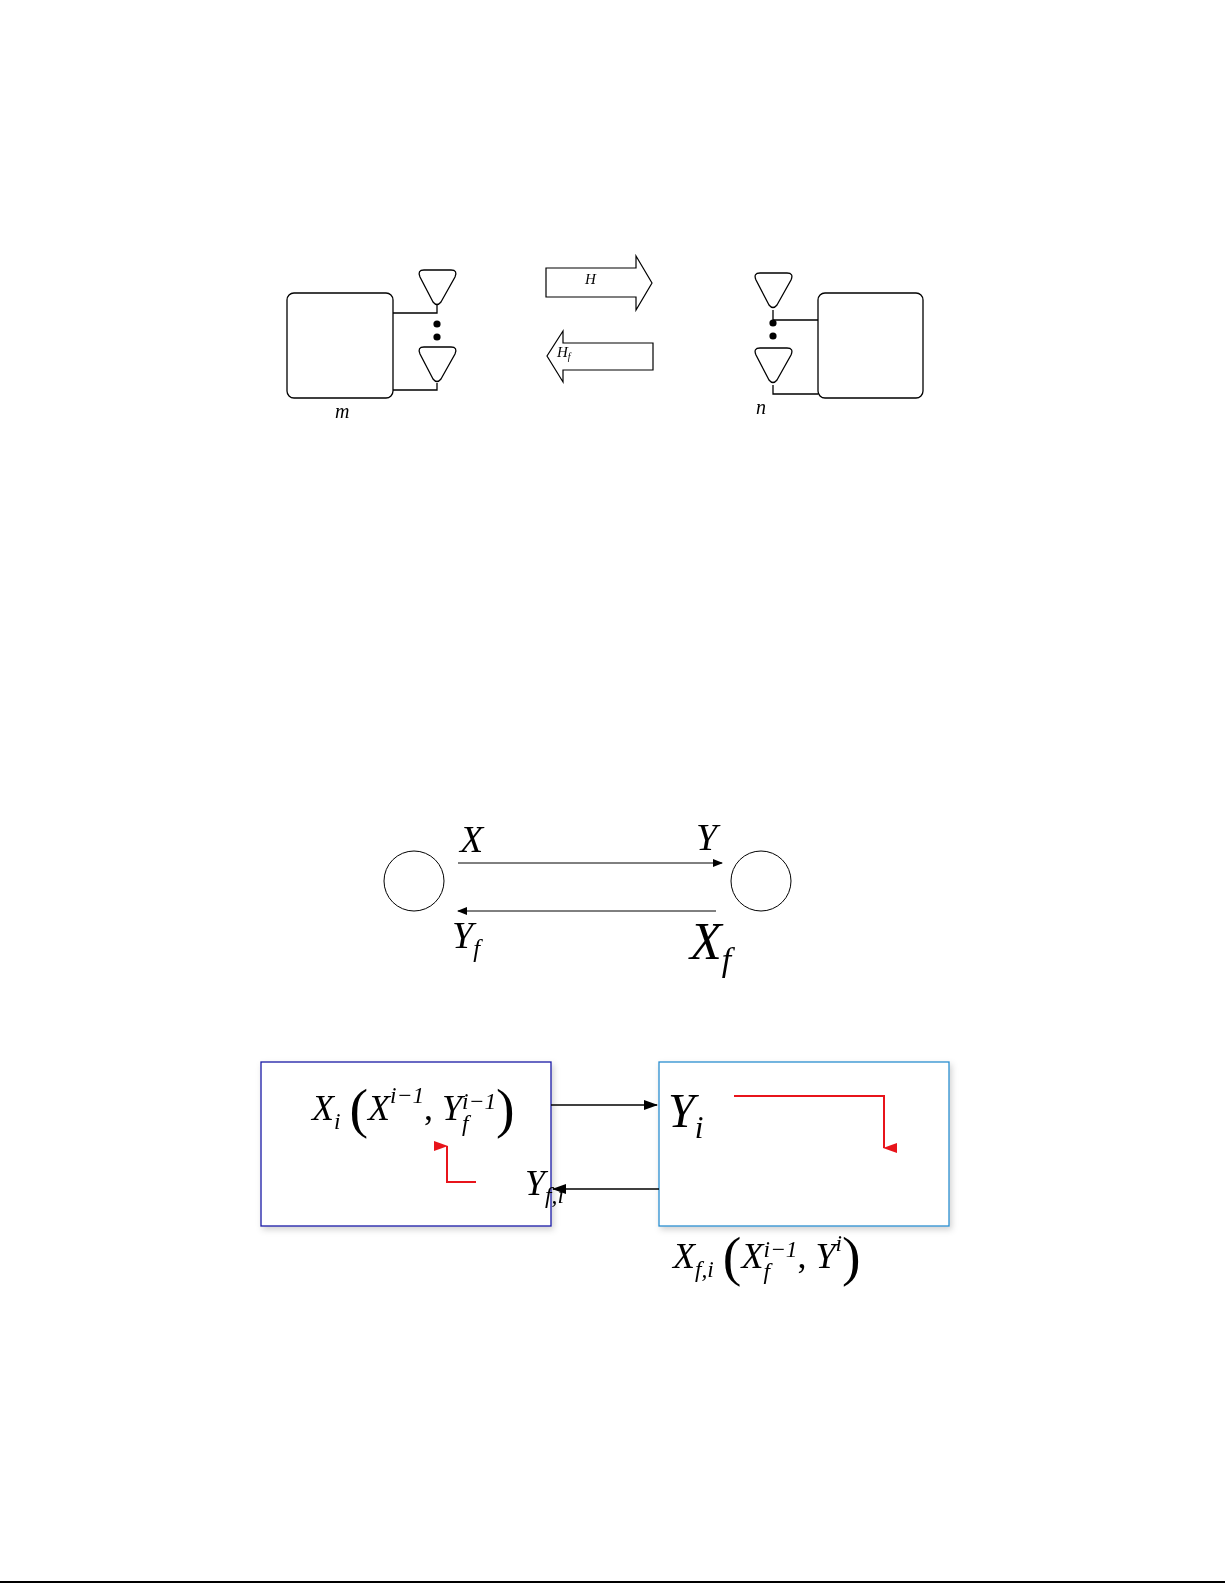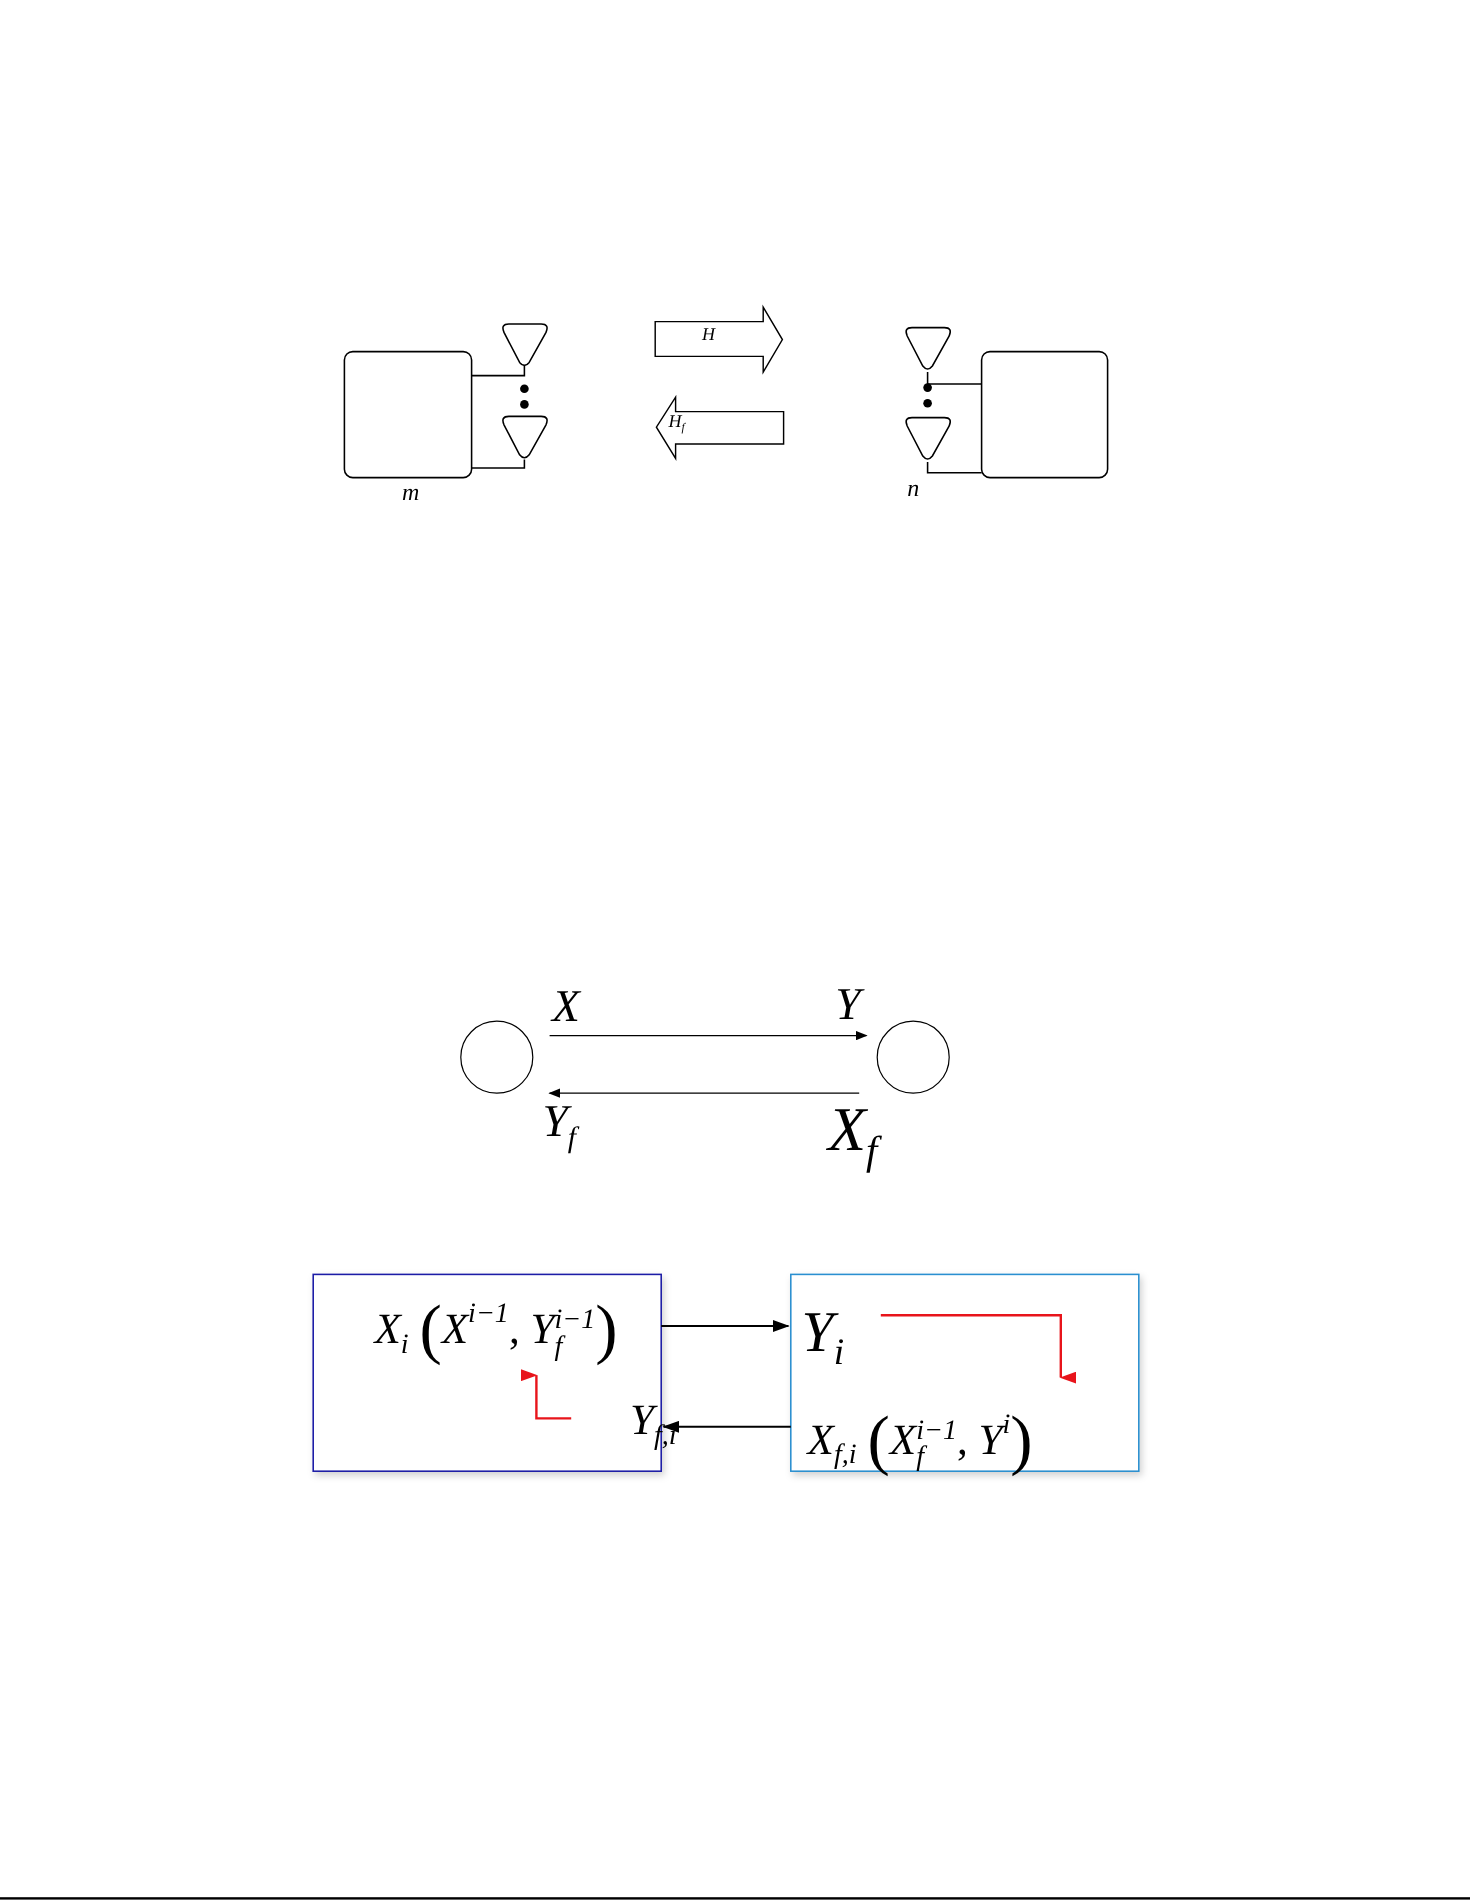--- a/index.html
+++ b/index.html
@@ -110,20 +110,20 @@
   </div>
 
   <div class="abs math" style="left:478px; top:1160px; font-size:36px; line-height:1.3; white-space:nowrap;margin-left:47px;">
     <span>Y</span><span class="sub">f,i</span>
   </div>
 
   <div class="abs math" style="left:668px; top:1080px; font-size:48px; line-height:1.3; white-space:nowrap;">
     <span>Y</span><span class="sub">i</span>
   </div>
 
-  <div class="abs math" style="left:673px; top:1164px; font-size:36px; line-height:1.3; white-space:nowrap;">
+  <div class="abs math" style="left:673px; top:1220px; font-size:36px; line-height:1.3; white-space:nowrap;">
     <span>X</span><span class="sub">f,i</span>
     <span class="paren">(</span><span>X</span><span class="supsub"><span>i−1</span><span>f</span></span><span class="upright">,</span>
     <span>Y</span><span class="sup">i</span><span class="paren">)</span>
   </div>
 </div>
 
 <div class="bottom-rule"></div>
 
 </body></html>

